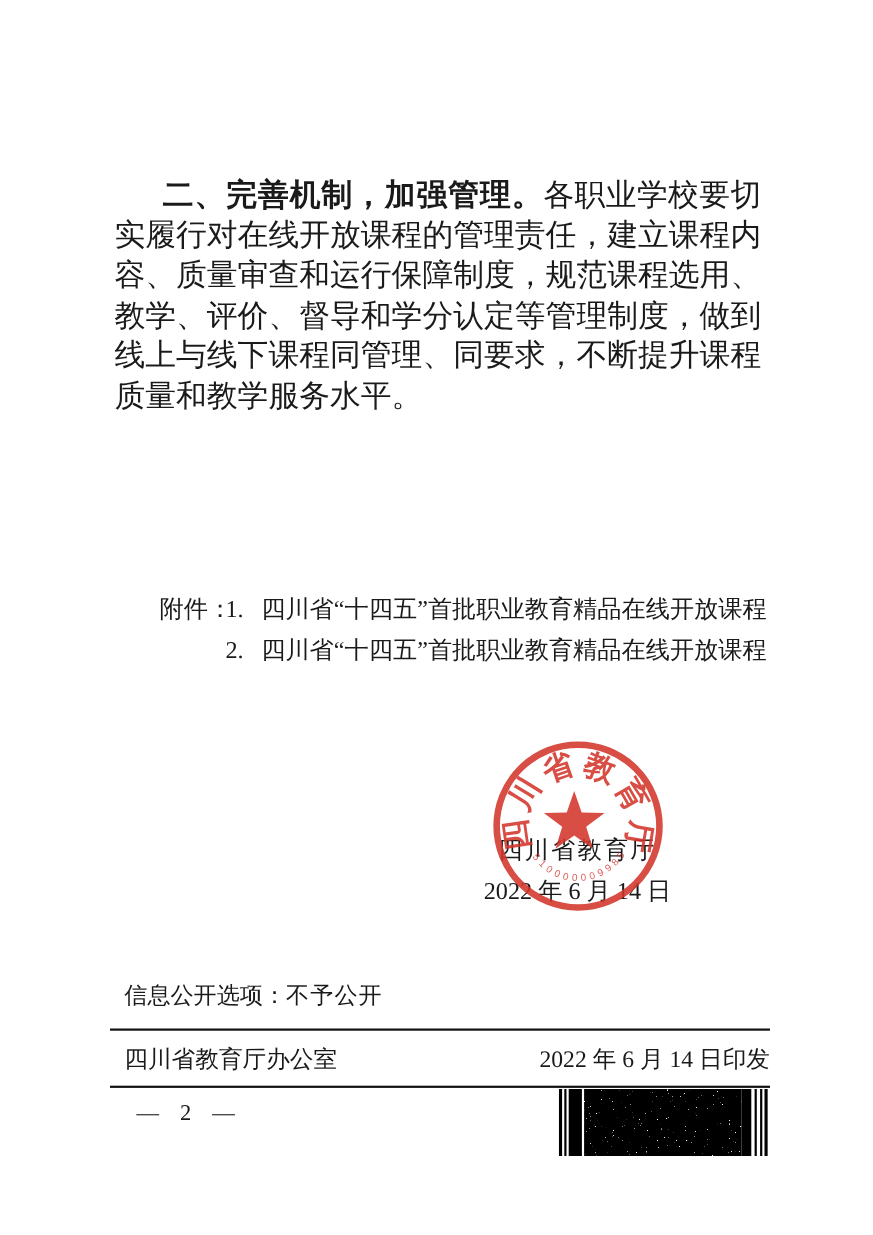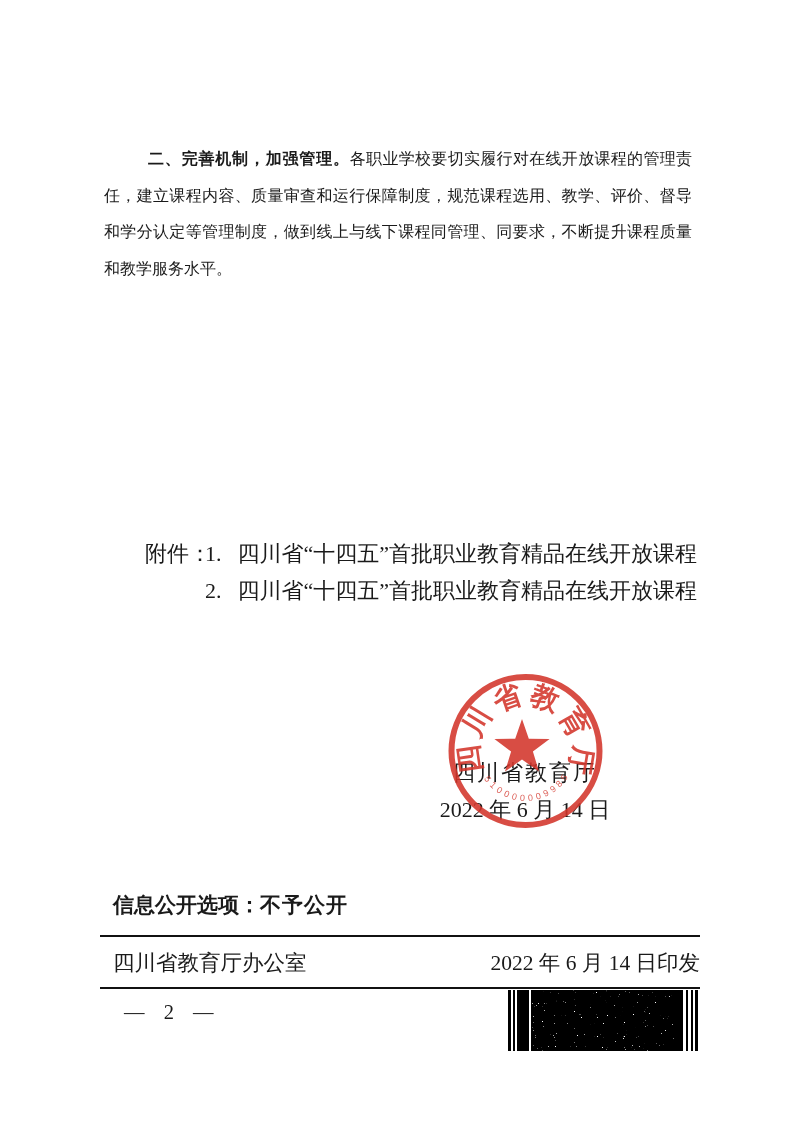--- a/index.html
+++ b/index.html
@@ -6,22 +6,22 @@
   html,body { margin:0; padding:0; }
   body {
     width:794px; height:1123px; background:#ffffff; position:relative;
     font-family:"Liberation Serif","DejaVu Serif",serif;
     color:var(--ink); overflow:hidden;
   }
   .page { position:absolute; inset:0; background:#ffffff; }
 
   
   .body-text {
-    position:absolute; left:104px; top:141px; width:588px;
-    font-size:16px; line-height:36.6px; text-align:justify;
+    position:absolute; left:104px; top:159px; width:588px;
+    font-size:28px; line-height:36.6px; text-align:justify;
   }
   .body-text p { margin:0; text-indent:44px; }
   .para-head {
     font-family:"Liberation Sans","DejaVu Sans",sans-serif;
     font-weight:700; letter-spacing:0.5px;
   }
 
   
   .attachments {
     position:absolute; left:145px; top:536px; width:552px;
@@ -38,21 +38,21 @@
     text-align:center; font-size:22px; line-height:37px;
   }
   .signature .authority { letter-spacing:2px; }
 
   
   .seal { position:absolute; left:440px; top:663px; opacity:0.88; }
 
   
   .disclosure {
     position:absolute; left:113px; top:891px;
-    font-size:21px; font-weight:700;
+    font-size:21px; font-weight:400;
   }
   .disclosure .lbl { font-family:"Liberation Sans","DejaVu Sans",sans-serif; }
   .disclosure .val { font-family:"Liberation Serif","DejaVu Serif",serif; letter-spacing:1px; }
 
   .rule { position:absolute; left:100px; width:600px; height:2px; background:#111; }
   .rule-1 { top:935px; }
   .rule-2 { top:987px; }
 
   .office-row {
     position:absolute; left:100px; top:948px; width:600px;

